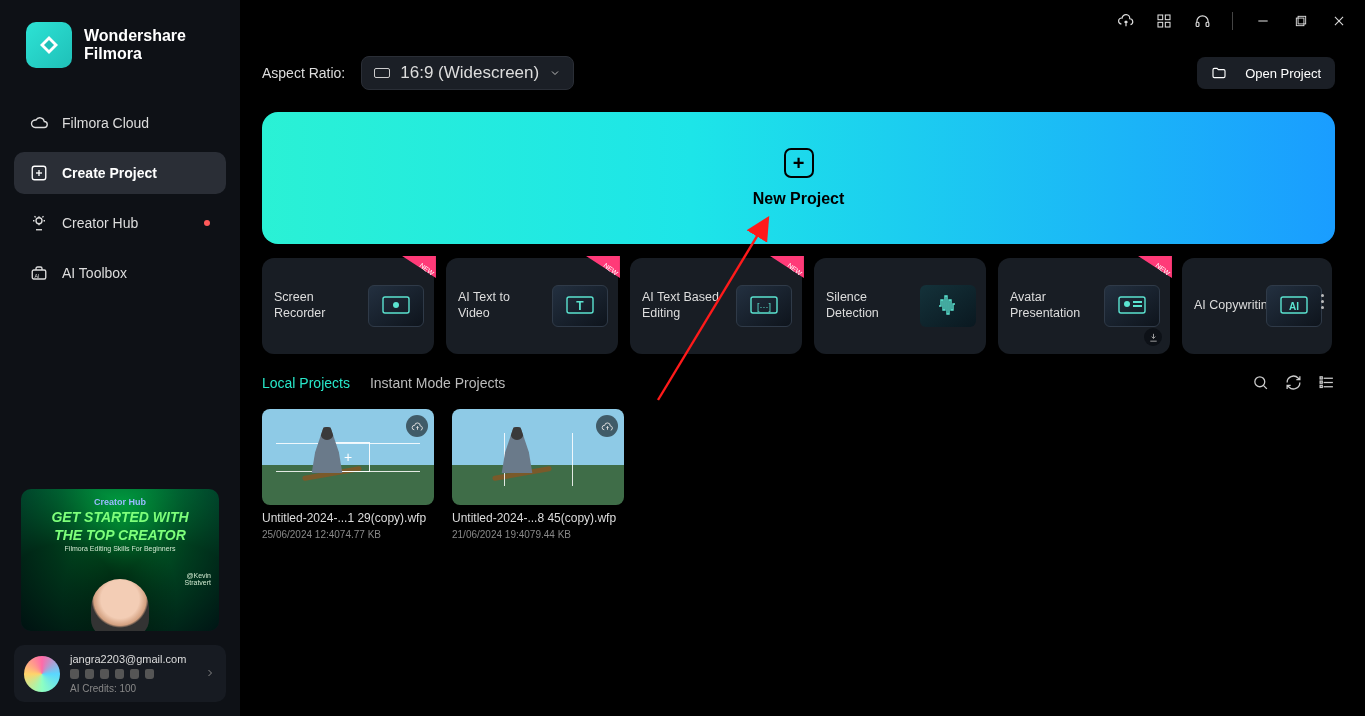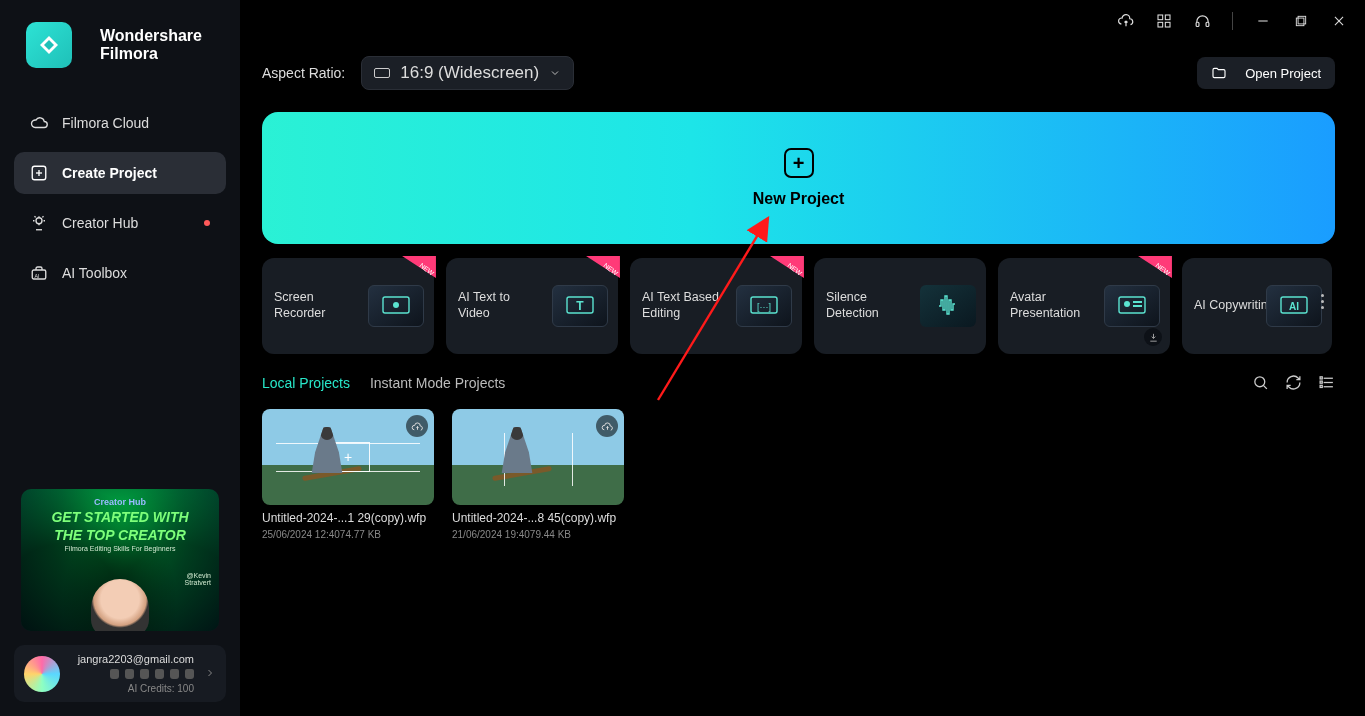--- a/index.html
+++ b/index.html
@@ -39,21 +39,21 @@
   width: 240px;
   height: 100%;
   background: #0e1116;
   display: flex;
   flex-direction: column;
   padding: 22px 14px 14px 14px;
 }
 .logo {
   display: flex;
   align-items: center;
-  gap: 28px;
+  gap: 12px;
   margin-bottom: 34px;
   padding-left: 12px;
 }
 .logo-mark {
   width: 46px; height: 46px;
   background: linear-gradient(135deg,#2de3d5,#1fc0b8);
   border-radius: 10px;
   display: flex; align-items: center; justify-content: center;
 }
 .logo-text { line-height: 1.15; }
@@ -126,21 +126,21 @@
   align-items: center;
   gap: 10px;
   background: #171b22;
   border-radius: 10px;
   padding: 8px 10px;
 }
 .avatar {
   width: 36px; height: 36px; border-radius: 50%;
   background: conic-gradient(#ff6aa9, #5ad7ff, #8effc1, #ffd36a, #ff6aa9);
 }
-.account-right { flex: 1; display: flex; flex-direction: column; gap: 4px; align-items: flex-end; }
+.account-right { flex: 1; display: flex; flex-direction: column; gap: 4px; }
 .account-email { font-size: 11px; color: #ddd; }
 .pellets { display: flex; align-items: center; gap: 6px; }
 .pellet { width: 9px; height: 10px; background: #555; border-radius: 2px 2px 3px 3px; }
 .account-credits { font-size: 10px; color: #888; }
 .account-chev { color: #888; }
 
 
 .main {
   flex: 1;
   height: 100%;

